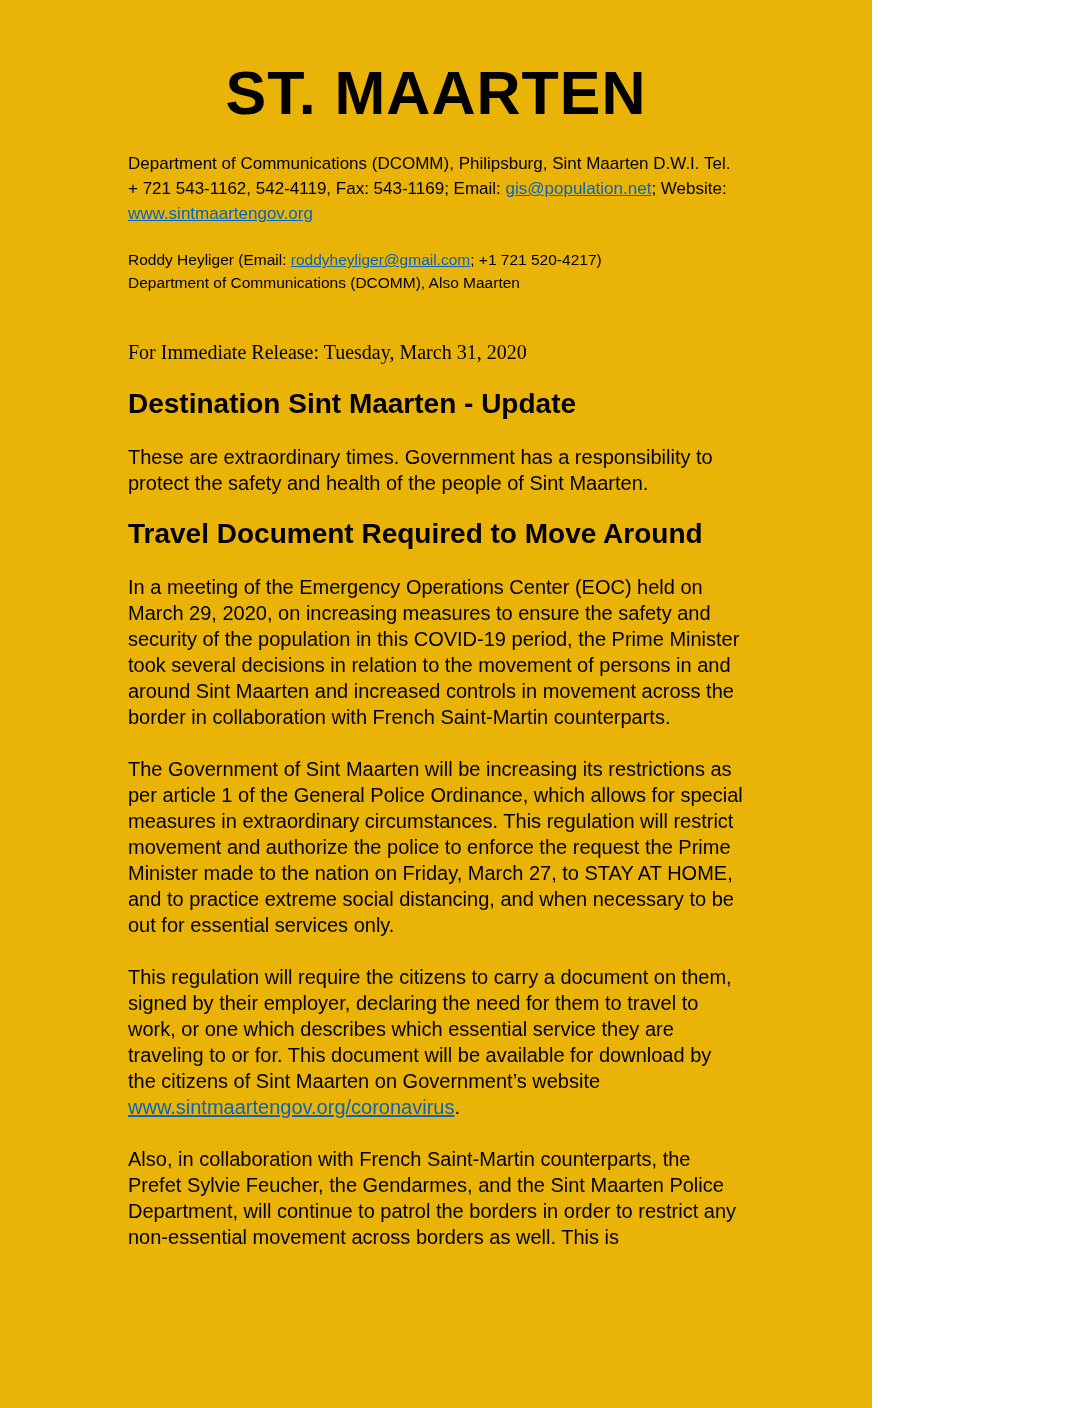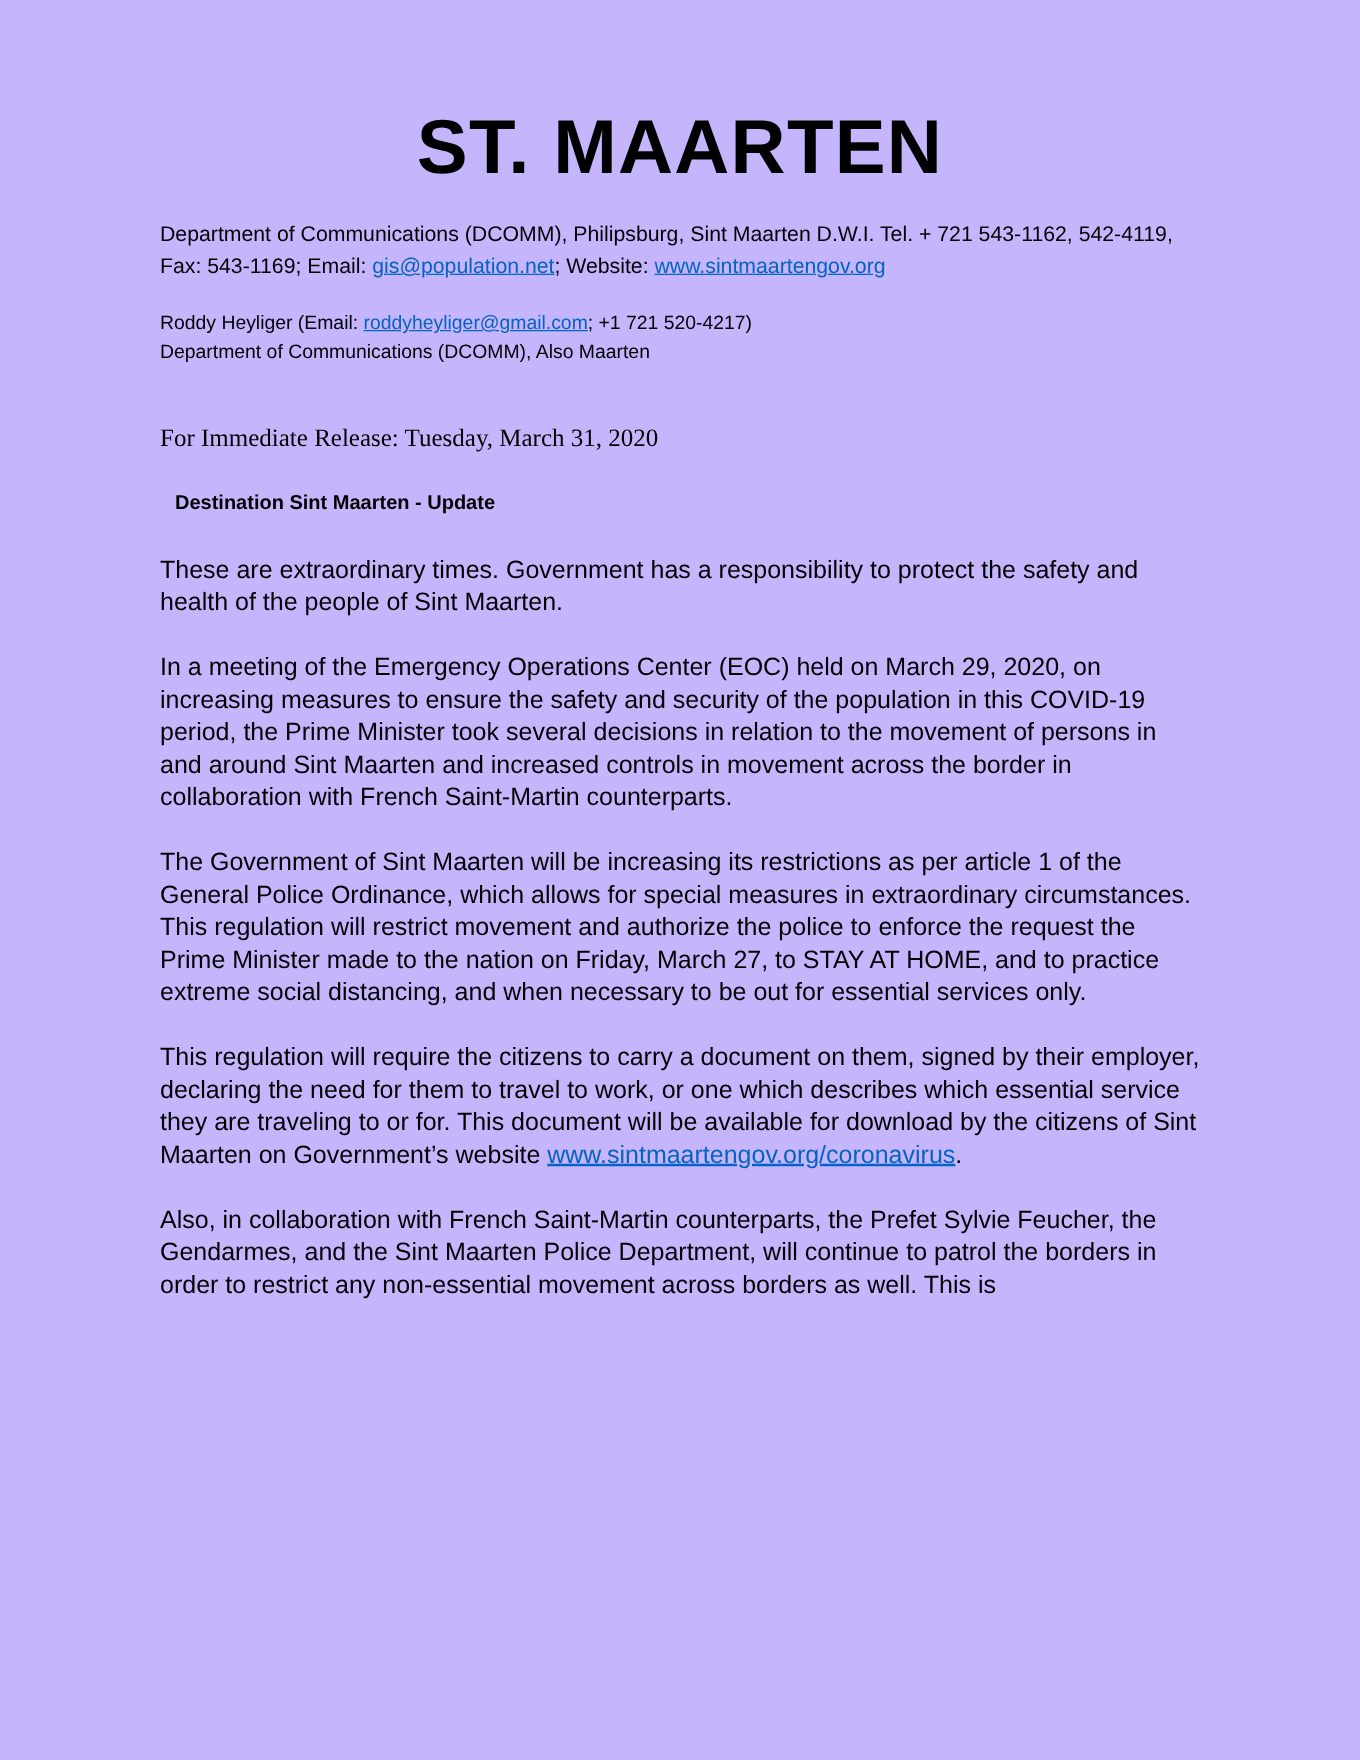--- a/index.html
+++ b/index.html
@@ -1,23 +1,23 @@
 <!DOCTYPE html>
 <html><head>
 <meta charset="utf-8">
 <style>
   html, body { margin: 0; padding: 0; background: #fff; }
   .page {
-    width: 1088px;
+    width: 872px;
     height: 1408px;
-    background: #c4b5fd;
+    background: #eab308;
     color: #000000;
     font-family: "Liberation Sans", sans-serif;
     box-sizing: border-box;
-    padding: 84px 128px 0 128px;
+    padding: 60px 128px 0 128px;
     overflow: hidden;
   }
   .masthead {
     font-size: 61px;
     font-weight: bold;
     text-align: center;
     line-height: 1.1;
     margin: 0 0 24px 0;
     letter-spacing: 1px;
     white-space: nowrap;
@@ -33,24 +33,24 @@
     line-height: 23px;
     margin: 0 0 46px 0;
   }
   .release-line {
     font-size: 20px;
     line-height: 24px;
     margin: 0 0 28px 0;
     font-family: Liberation Serif, serif;
   }
   .headline, .section-heading {
-    font-size: 16px;
+    font-size: 28px;
     font-weight: bold;
     line-height: 24px;
-    margin: 0 0 28px 12px;
+    margin: 0 0 28px 0;
   }
   .body-para {
     font-size: 20px;
     line-height: 26px;
     margin: 0 0 26px 0;
   }
   .link {
     color: #0563C1;
     text-decoration: underline;
     cursor: pointer;
@@ -67,20 +67,21 @@
 
   <p class="byline"><span>Roddy Heyliger (Email: </span><a class="link">roddyheyliger@gmail.com</a><span>; +1 721 520-4217)</span><br><span>Department of Communications (DCOMM), Also Maarten</span></p>
 
   <p class="release-line">For Immediate Release: Tuesday, March 31, 2020</p>
 
   <h2 class="headline">Destination Sint Maarten - Update</h2>
 
 
   <p class="body-para">These are extraordinary times.  Government has a responsibility to protect the safety and health of the people of Sint Maarten.</p>
 
+  <h2 class="section-heading">Travel Document Required to Move Around</h2>
 
   <p class="body-para">In a meeting of the Emergency Operations Center (EOC) held on  March 29, 2020, on increasing measures to ensure the safety and security of the population in this COVID-19 period, the Prime Minister took several decisions in relation to the movement of persons in and around Sint Maarten and increased controls in movement across the border in collaboration with French Saint-Martin counterparts.</p>
 
   <p class="body-para">The Government of Sint Maarten will be increasing its restrictions as per article 1 of the General Police Ordinance, which allows for special measures in extraordinary circumstances. This regulation will restrict movement and authorize the police to enforce the request the Prime Minister made to the nation on Friday, March 27, to STAY AT HOME, and to practice extreme social distancing, and when necessary to be out for essential services only.</p>
 
   <p class="body-para"><span>This regulation will require the citizens to carry a document on them, signed by their employer, declaring the need for them to travel to work, or one which describes which essential service they are traveling to or for. This document will be available for download by the citizens of Sint Maarten on Government’s website </span><a class="link">www.sintmaartengov.org/coronavirus</a><span>.</span></p>
 
 
   <p class="body-para">Also, in collaboration with French Saint-Martin counterparts, the Prefet Sylvie Feucher, the Gendarmes, and the Sint Maarten Police Department, will continue to patrol the borders in order to restrict any non-essential movement across borders as well. This is</p>
 

